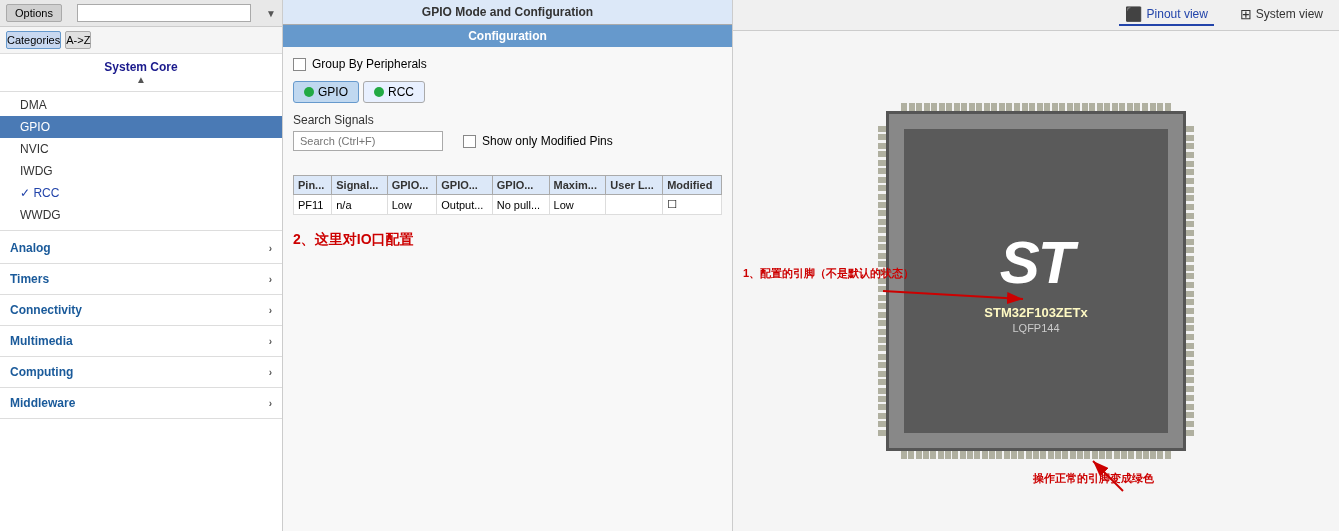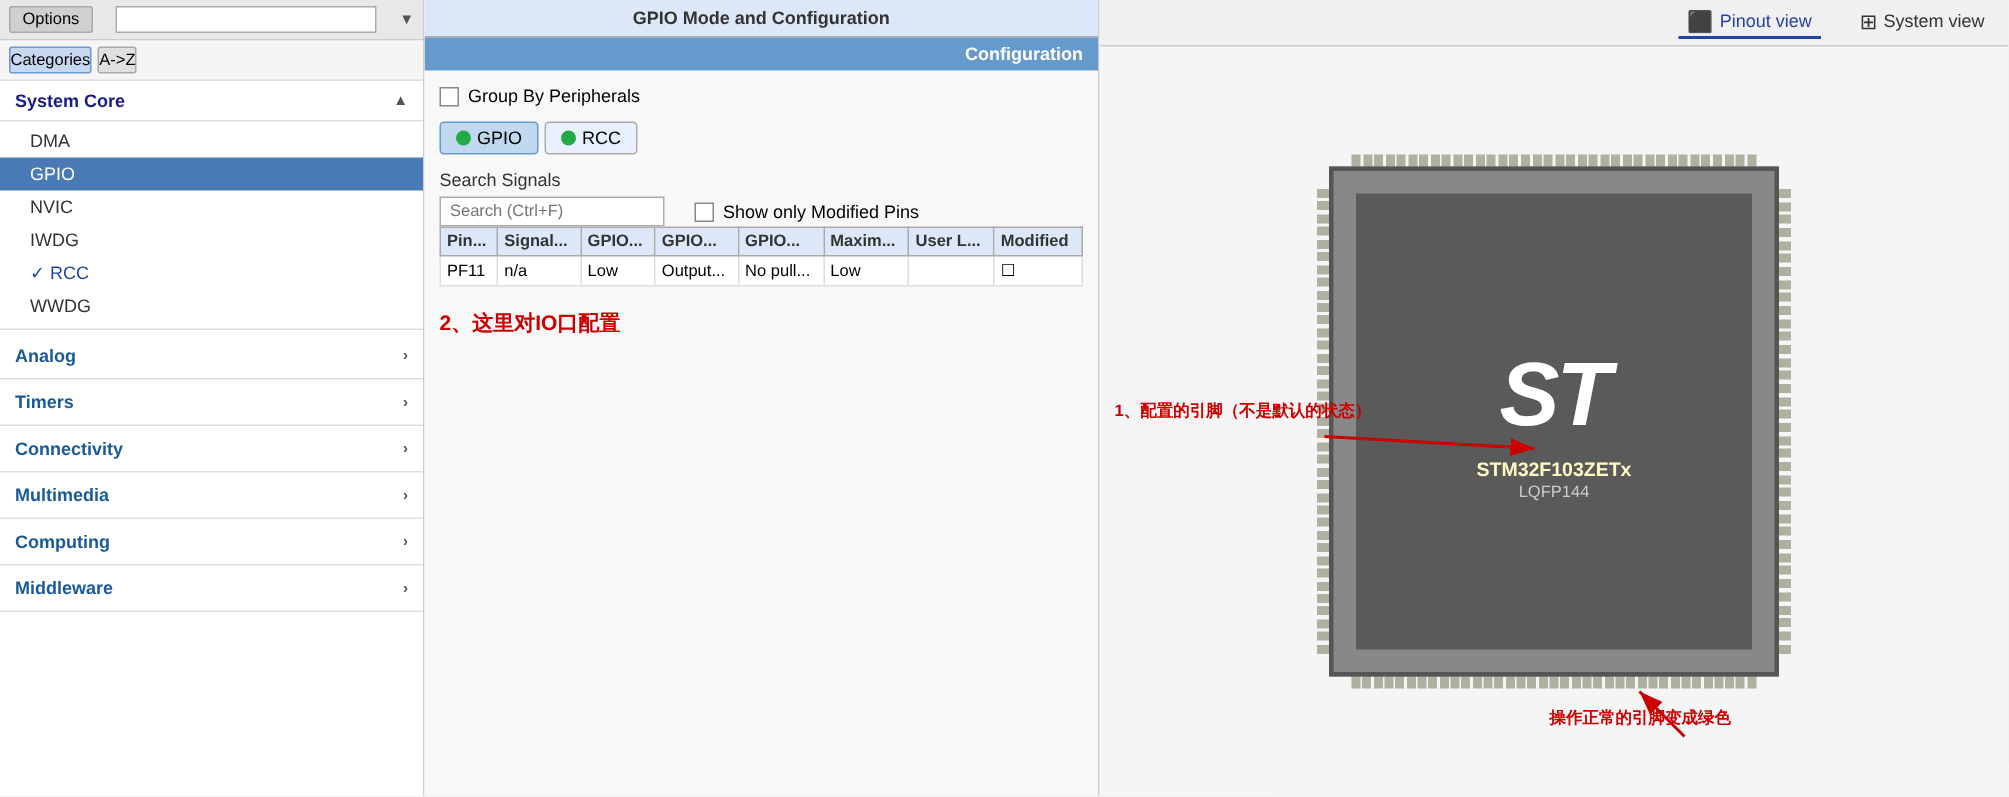--- a/index.html
+++ b/index.html
@@ -11,49 +11,49 @@
     .sidebar { width: 283px; background: #ffffff; border-right: 1px solid #ccc; display: flex; flex-direction: column; overflow: hidden; }
     .sidebar-top { padding: 4px 6px; background: #e8e8e8; border-bottom: 1px solid #ccc; display: flex; align-items: center; gap: 15px; }
     .sidebar-top .options-btn { background: #d0d0d0; border: 1px solid #aaa; padding: 2px 8px; cursor: pointer; font-size: 11px; border-radius: 2px; }
     .sidebar-search { flex: 1; border: 1px solid #aaa; padding: 2px 4px; font-size: 11px; }
     .sidebar-search-arrow { font-size: 10px; color: #555; }
     .sidebar-tabs { display: flex; padding: 4px 6px; gap: 4px; background: #f5f5f5; border-bottom: 1px solid #ddd; }
     .sidebar-tab { padding: 2px 0; border: 1px solid #aaa; font-size: 11px; cursor: pointer; background: #e0e0e0; border-radius: 2px; }
     .sidebar-tab.active { background: #c8d8f0; border-color: #6699cc; }
     .sidebar-content { flex: 1; overflow-y: auto; }
 
-    .section-header { display: flex; justify-content: space-between; align-items: center; padding: 6px 10px; cursor: pointer; font-weight: bold; font-size: 12px; color: #1a1a8c; border-bottom: 1px solid #ddd; }
+    .section-header { display: flex; justify-content: space-between; align-items: center; padding: 6px 10px; cursor: pointer; font-weight: bold; font-size: 12px; color: #1a1a8c; border-bottom: 1px solid #ddd; flex-direction: column; }
     .section-header .chevron { font-size: 10px; color: #555; }
 
     .section-items { padding: 2px 0; }
     .nav-item { padding: 4px 20px; cursor: pointer; font-size: 12px; color: #333; white-space: nowrap; }
     .nav-item.active { background: #4a7ab5; color: #fff; }
     .nav-item.checked { color: #2244aa; }
     .nav-item.checked::before { content: '✓ '; color: #2244aa; }
 
     .section-separator { border-bottom: 1px solid #ddd; margin: 2px 0; }
 
     .collapsed-section { padding: 8px 10px; cursor: pointer; color: #1a5a9a; font-size: 12px; font-weight: bold; display: flex; justify-content: space-between; align-items: center; border-bottom: 1px solid #ddd; }
     .collapsed-section .chevron { font-size: 10px; color: #555; }
 
     
     .center-panel { width: 450px; background: #f8f8f8; border-right: 1px solid #ccc; display: flex; flex-direction: column; overflow: hidden; }
     .center-header { background: #dce8f8; padding: 5px 10px; font-size: 12px; text-align: center; border-bottom: 1px solid #aaa; color: #333; font-weight: bold; }
-    .config-header { background: #6699cc; color: white; padding: 4px 10px; font-size: 12px; text-align: right; font-weight: bold; }
+    .config-header { background: #6699cc; color: white; padding: 4px 10px; font-size: 12px; text-align: center; font-weight: bold; }
     .config-content { padding: 10px; flex: 1; overflow-y: auto; }
     .group-by-row { display: flex; align-items: center; gap: 6px; margin-bottom: 10px; font-size: 12px; }
     .checkbox { width: 13px; height: 13px; border: 1px solid #888; display: inline-block; background: #fff; cursor: pointer; }
 
     .tab-bar { display: flex; gap: 4px; margin-bottom: 10px; }
     .config-tab { display: flex; align-items: center; gap: 4px; padding: 3px 10px; border: 1px solid #aaa; border-radius: 3px; cursor: pointer; font-size: 12px; background: #e8f0ff; }
     .config-tab .dot { width: 10px; height: 10px; border-radius: 50%; background: #22aa44; display: inline-block; }
     .config-tab.active { background: #c0d8f0; border-color: #6699cc; }
 
     .search-signals-label { font-size: 12px; margin-bottom: 4px; color: #333; }
-    .search-row { display: flex; align-items: center; gap: 20px; margin-bottom: 0; }
+    .search-row { display: flex; align-items: center; gap: 20px; margin-bottom: 24px; }
     .signal-search { border: 1px solid #aaa; padding: 3px 6px; font-size: 11px; width: 150px; color: #999; background: #fff; }
     .show-modified-row { display: flex; align-items: center; gap: 6px; font-size: 12px; }
 
     .config-table { width: 100%; border-collapse: collapse; font-size: 11px; border: 1px solid #cc4444; }
     .config-table th { background: #dce8f8; border: 1px solid #aaa; padding: 3px 4px; text-align: left; font-size: 11px; color: #333; white-space: nowrap; overflow: hidden; text-overflow: ellipsis; max-width: 80px; margin-left: 25px; }
     .config-table td { border: 1px solid #ddd; padding: 3px 4px; font-size: 11px; background: #fff; }
 
     .annotation-text { color: #cc0000; font-size: 14px; font-weight: bold; margin-top: 16px; }
 
     

